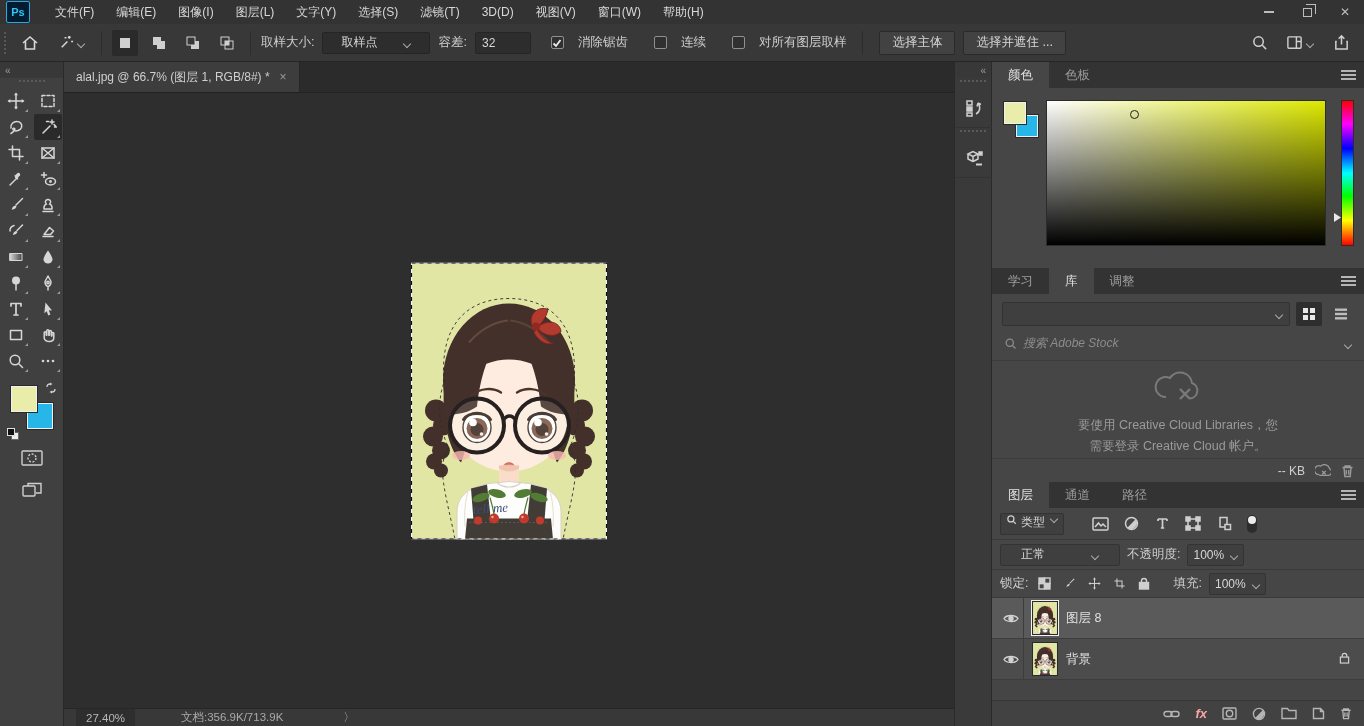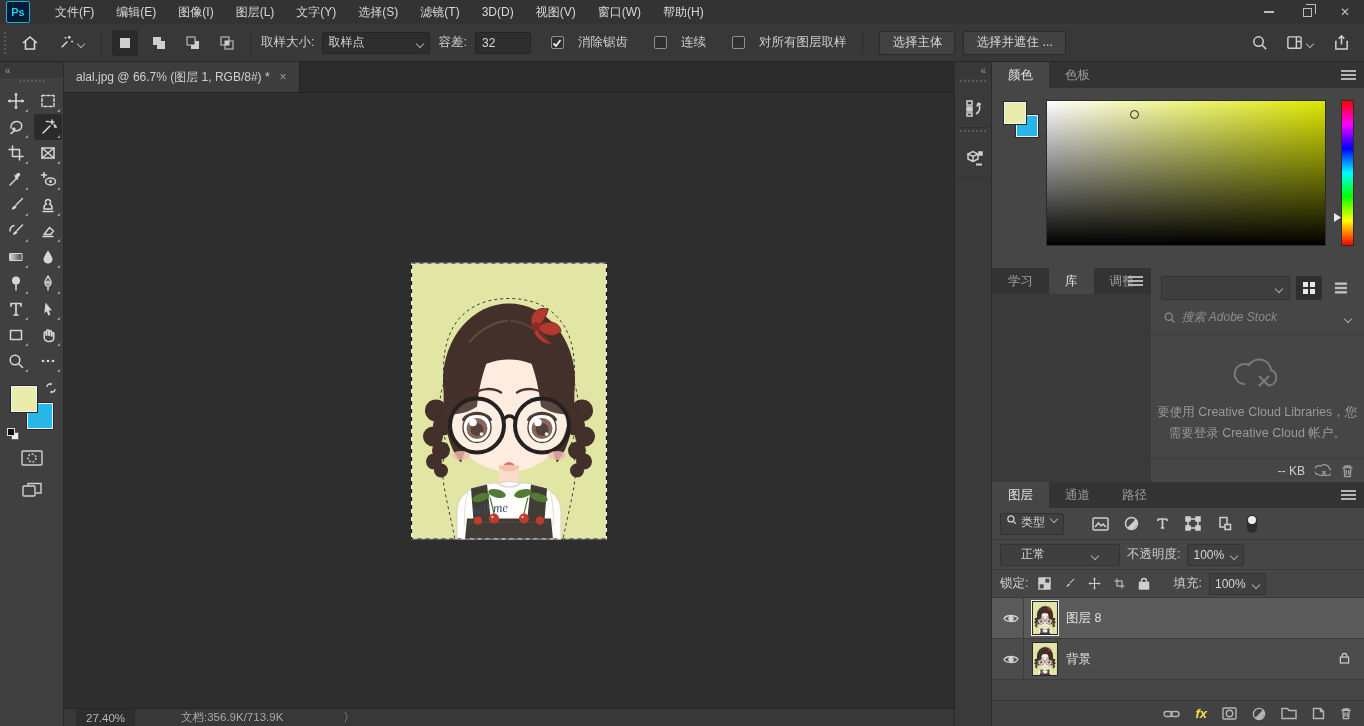--- a/index.html
+++ b/index.html
@@ -20,21 +20,21 @@
   .ic-close { font-size:12px; color:#bdbdbd; }
 
   
   #optionsbar { height:38px; background:#383838; border-bottom:1px solid #262626; display:flex; align-items:center; gap:8px; padding:0 10px 0 4px; }
   .grip-v { width:5px; height:22px; border-left:2px dotted #565656; }
   .sep-v { width:1px; height:24px; background:#2c2c2c; margin:0 2px; }
   .obtn { height:26px; min-width:26px; display:flex; align-items:center; justify-content:center; border-radius:2px; }
   .obtn.pressed { background:#2a2a2a; }
   .obtn svg { display:block; }
   .olabel { color:#cfcfcf; font-size:12.5px; white-space:nowrap; }
-  .dropdown { background:#2d2d2d; border:1px solid #252525; border-radius:2px; height:22px; display:flex; align-items:center; padding:0 5px; gap:8px; color:#d6d6d6; }
+  .dropdown { background:#2d2d2d; border:1px solid #252525; border-radius:2px; height:22px; display:flex; align-items:center; padding:0 18px; gap:8px; color:#d6d6d6; }
   .dropdown .chev { margin-left:auto; }
   .chev { width:8px; height:8px; display:inline-block; position:relative; }
   .chev:before { content:""; position:absolute; left:1px; top:2px; width:5px; height:5px; border-right:1.4px solid #a9a9a9; border-bottom:1.4px solid #a9a9a9; transform:rotate(45deg); }
   .txtfield { background:#2d2d2d; border:1px solid #252525; border-radius:2px; height:22px; width:56px; color:#d6d6d6; font-size:12px; padding:0 6px; font-family:"Liberation Sans",sans-serif; }
   .cb { width:13px; height:13px; border:1px solid #8f8f8f; border-radius:2px; background:#303030; display:inline-flex; align-items:center; justify-content:center; margin-right:6px; flex:none; }
   .cb svg { display:block; }
   .pushbtn { height:24px; background:#424242; border:1px solid #2a2a2a; border-radius:2px; color:#d9d9d9; font-size:12.5px; padding:0 12px; display:flex; align-items:center; }
 
   
   #main { display:flex; height:664px; }
@@ -95,21 +95,21 @@
   #mini-fg { left:2px; top:2px; z-index:2; }
   #mini-bg { left:14px; top:15px; }
   #sat-field { position:relative; flex:1; height:146px; border:1px solid #2c2c2c; }
   #sat-cursor { position:absolute; width:9px; height:9px; border:1.2px solid #222; border-radius:50%; }
   #hue-strip-wrap { position:relative; width:20px; height:146px; flex:none; }
   #hue-strip { position:absolute; right:0; top:0; width:13px; height:146px; border:1px solid #2c2c2c;
     background:linear-gradient(to bottom,#ff0000 0%,#ff00ff 16%,#0000ff 33%,#00ffff 50%,#00ff00 66%,#ffff00 83%,#ff0000 100%); }
   #hue-arrow { position:absolute; left:0; width:7px; height:9px; background:#e8e8e8; clip-path:polygon(0 0,100% 50%,0 100%); }
 
   
-  #libgroup { height:214px; display:flex; flex-direction:row;text-align:center; }
+  #libgroup { height:214px; display:flex; flex-direction:column;text-align:center; }
   #lib-toprow { display:flex; gap:6px; padding:8px 10px 4px 10px; align-items:center; }
   #lib-combo { flex:1; height:24px; background:#3f3f3f; border:1px solid #333; border-radius:2px; display:flex; align-items:center; padding:0 6px; }
   .viewbtn { width:26px; height:24px; display:flex; align-items:center; justify-content:center; border-radius:2px; }
   .viewbtn.active { background:#2e2e2e; }
   #lib-search { display:flex; align-items:center; gap:6px; padding:5px 12px 8px 12px; color:#8c8c8c; font-style:italic; border-bottom:1px solid #3c3c3c; }
   #lib-msg { flex:1; display:flex; flex-direction:column; align-items:center; justify-content:center; gap:4px; color:#9a9a9a; font-size:12.5px; padding-top:2px; }
   #lib-msg svg { stroke:#7a7a7a; fill:none; stroke-width:2; margin-bottom:6px; }
   #lib-footer { height:24px; border-top:1px solid #3c3c3c; display:flex; align-items:center; justify-content:flex-end; gap:10px; padding:0 10px; color:#cfcfcf; }
   #lib-footer svg { stroke:#9a9a9a; fill:none; stroke-width:1.4; }
 
@@ -132,21 +132,21 @@
   .layer-row { height:41px; display:flex; align-items:center; gap:8px; padding:0 6px; border-bottom:1px solid #3d3d3d; background:#4c4c4c; }
   .layer-row.selected { background:#5a5a5a; }
   .eye { width:26px; height:100%; display:flex; align-items:center; justify-content:center; border-right:1px solid #3d3d3d; }
   .eye svg { stroke:#d2d2d2; fill:none; stroke-width:1.4; }
   .thumb { width:26px; height:34px; background:#e2e6a5; border:1px solid #2a2a2a; display:block; }
   .thumb.sel { outline:1.5px solid #f2f2f2; }
   .layer-name { font-size:12.5px; color:#e0e0e0; }
   .layer-lock { margin-left:auto; margin-right:8px; }
   #layers-footer { height:26px; background:#424242; border-top:1px solid #363636; display:flex; align-items:center; justify-content:flex-end; gap:15px; padding:0 12px; }
   #layers-footer svg { stroke:#b5b5b5; fill:none; stroke-width:1.4; }
-  #layers-footer .fx { color:#fde047; font-size:13px; font-style:italic; font-weight:bold; }
+  #layers-footer .fx { color:#fca5a5; font-size:13px; font-style:italic; font-weight:bold; }
   .flex1 { flex:1; }
 </style>
 </head>
 <body>
 
 <div id="titlebar">
   <div class="ps-logo">Ps</div>
   <div class="menu-item">文件(F)</div>
   <div class="menu-item">编辑(E)</div>
   <div class="menu-item">图像(I)</div>

